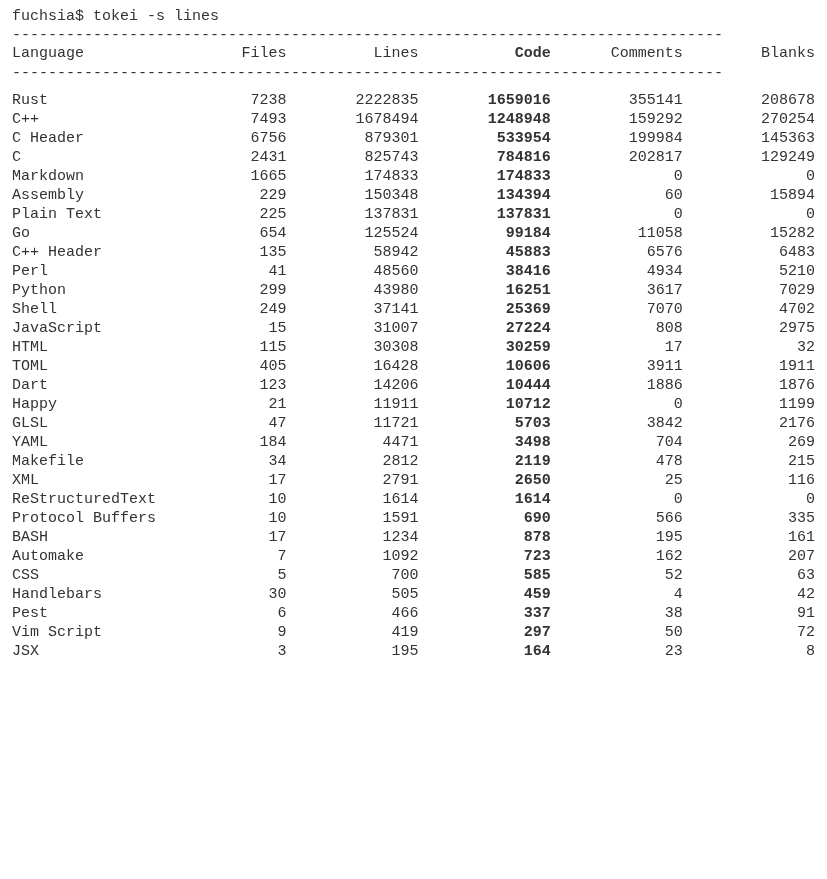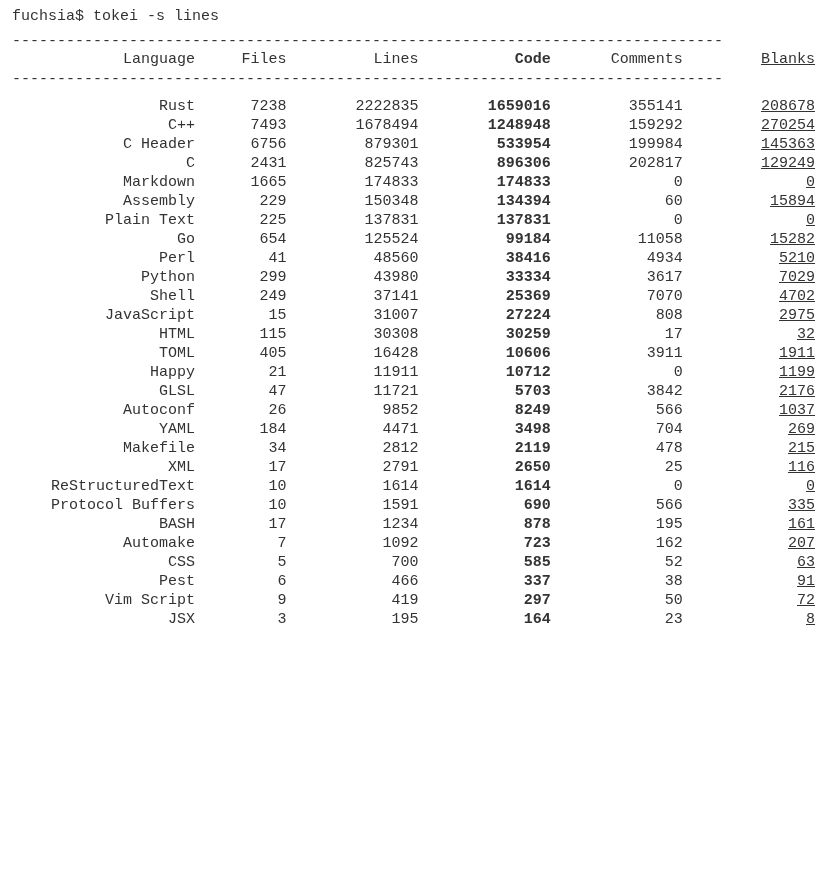--- a/index.html
+++ b/index.html
@@ -5,49 +5,49 @@
     body {
       font-family: "Consolas", "Courier New", monospace;
       font-size: 15px;
       color: #333;
       background: #fff;
       margin: 0;
       padding: 8px 12px;
       white-space: nowrap;
     }
     .prompt {
-      margin-bottom: 8px;
+      margin-bottom: 2px;
     }
     .divider {
       color: #333;
       letter-spacing: 0;
       overflow: hidden;
       white-space: pre;
     }
     table {
       border-collapse: collapse;
       width: 100%;
     }
     th, td {
       padding: 1px 0;
       font-weight: normal;
       text-align: right;
     }
     th:first-child, td:first-child {
-      text-align: right;
+      text-align: left;
       width: 180px;
     }
     th {
       padding-bottom: 2px;
     }
     .col-files { width: 90px; }
     .col-lines { width: 130px; }
     .col-code { width: 130px; font-weight: bold; }
     .col-comments { width: 130px; }
-    .col-blanks { width: 130px; text-decoration: underline; }
+    .col-blanks { width: 130px; }
   </style>
 </head>
 <body>
 
 <div class="prompt">
   <span>fuchsia$</span>
   <span>tokei -s lines</span>
 </div>
 
 <div class="divider">-------------------------------------------------------------------------------</div>
@@ -91,21 +91,21 @@
         <td class="col-files">6756</td>
         <td class="col-lines">879301</td>
         <td class="col-code">533954</td>
         <td class="col-comments">199984</td>
         <td class="col-blanks">145363</td>
       </tr>
       <tr>
         <td>C</td>
         <td class="col-files">2431</td>
         <td class="col-lines">825743</td>
-        <td class="col-code">896306</td>
+        <td class="col-code">784816</td>
         <td class="col-comments">202817</td>
         <td class="col-blanks">129249</td>
       </tr>
       <tr>
         <td>Markdown</td>
         <td class="col-files">1665</td>
         <td class="col-lines">174833</td>
         <td class="col-code">174833</td>
         <td class="col-comments">0</td>
         <td class="col-blanks">0</td>
@@ -128,32 +128,40 @@
       </tr>
       <tr>
         <td>Go</td>
         <td class="col-files">654</td>
         <td class="col-lines">125524</td>
         <td class="col-code">99184</td>
         <td class="col-comments">11058</td>
         <td class="col-blanks">15282</td>
       </tr>
       <tr>
+        <td>C++ Header</td>
+        <td class="col-files">135</td>
+        <td class="col-lines">58942</td>
+        <td class="col-code">45883</td>
+        <td class="col-comments">6576</td>
+        <td class="col-blanks">6483</td>
+      </tr>
+      <tr>
         <td>Perl</td>
         <td class="col-files">41</td>
         <td class="col-lines">48560</td>
         <td class="col-code">38416</td>
         <td class="col-comments">4934</td>
         <td class="col-blanks">5210</td>
       </tr>
       <tr>
         <td>Python</td>
         <td class="col-files">299</td>
         <td class="col-lines">43980</td>
-        <td class="col-code">33334</td>
+        <td class="col-code">16251</td>
         <td class="col-comments">3617</td>
         <td class="col-blanks">7029</td>
       </tr>
       <tr>
         <td>Shell</td>
         <td class="col-files">249</td>
         <td class="col-lines">37141</td>
         <td class="col-code">25369</td>
         <td class="col-comments">7070</td>
         <td class="col-blanks">4702</td>
@@ -176,44 +184,44 @@
       </tr>
       <tr>
         <td>TOML</td>
         <td class="col-files">405</td>
         <td class="col-lines">16428</td>
         <td class="col-code">10606</td>
         <td class="col-comments">3911</td>
         <td class="col-blanks">1911</td>
       </tr>
       <tr>
+        <td>Dart</td>
+        <td class="col-files">123</td>
+        <td class="col-lines">14206</td>
+        <td class="col-code">10444</td>
+        <td class="col-comments">1886</td>
+        <td class="col-blanks">1876</td>
+      </tr>
+      <tr>
         <td>Happy</td>
         <td class="col-files">21</td>
         <td class="col-lines">11911</td>
         <td class="col-code">10712</td>
         <td class="col-comments">0</td>
         <td class="col-blanks">1199</td>
       </tr>
       <tr>
         <td>GLSL</td>
         <td class="col-files">47</td>
         <td class="col-lines">11721</td>
         <td class="col-code">5703</td>
         <td class="col-comments">3842</td>
         <td class="col-blanks">2176</td>
       </tr>
       <tr>
-        <td>Autoconf</td>
-        <td class="col-files">26</td>
-        <td class="col-lines">9852</td>
-        <td class="col-code">8249</td>
-        <td class="col-comments">566</td>
-        <td class="col-blanks">1037</td>
-      </tr>
-      <tr>
         <td>YAML</td>
         <td class="col-files">184</td>
         <td class="col-lines">4471</td>
         <td class="col-code">3498</td>
         <td class="col-comments">704</td>
         <td class="col-blanks">269</td>
       </tr>
       <tr>
         <td>Makefile</td>
         <td class="col-files">34</td>
@@ -264,20 +272,28 @@
       </tr>
       <tr>
         <td>CSS</td>
         <td class="col-files">5</td>
         <td class="col-lines">700</td>
         <td class="col-code">585</td>
         <td class="col-comments">52</td>
         <td class="col-blanks">63</td>
       </tr>
       <tr>
+        <td>Handlebars</td>
+        <td class="col-files">30</td>
+        <td class="col-lines">505</td>
+        <td class="col-code">459</td>
+        <td class="col-comments">4</td>
+        <td class="col-blanks">42</td>
+      </tr>
+      <tr>
         <td>Pest</td>
         <td class="col-files">6</td>
         <td class="col-lines">466</td>
         <td class="col-code">337</td>
         <td class="col-comments">38</td>
         <td class="col-blanks">91</td>
       </tr>
       <tr>
         <td>Vim Script</td>
         <td class="col-files">9</td>

